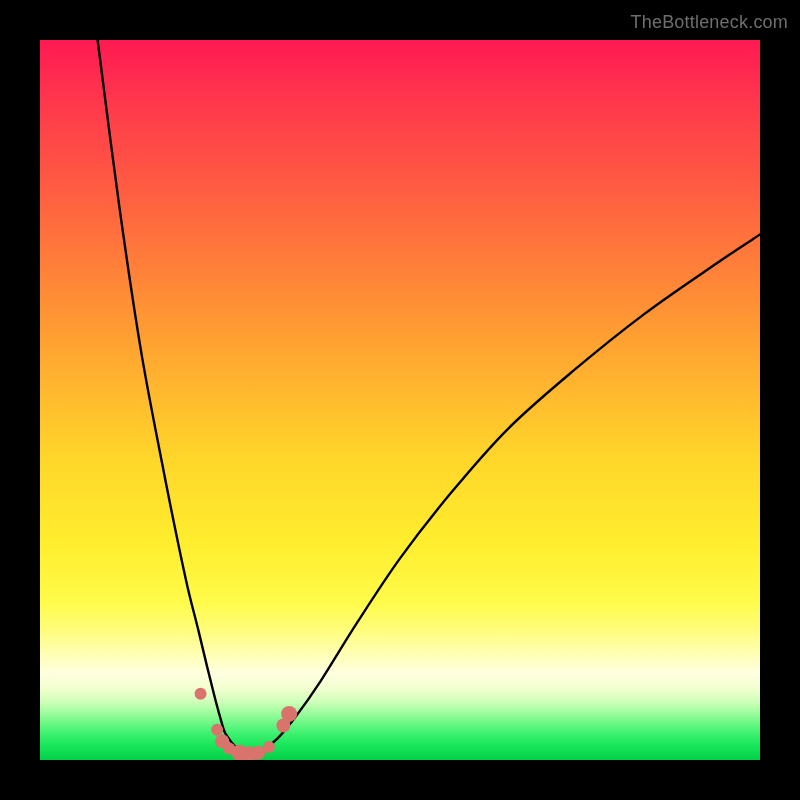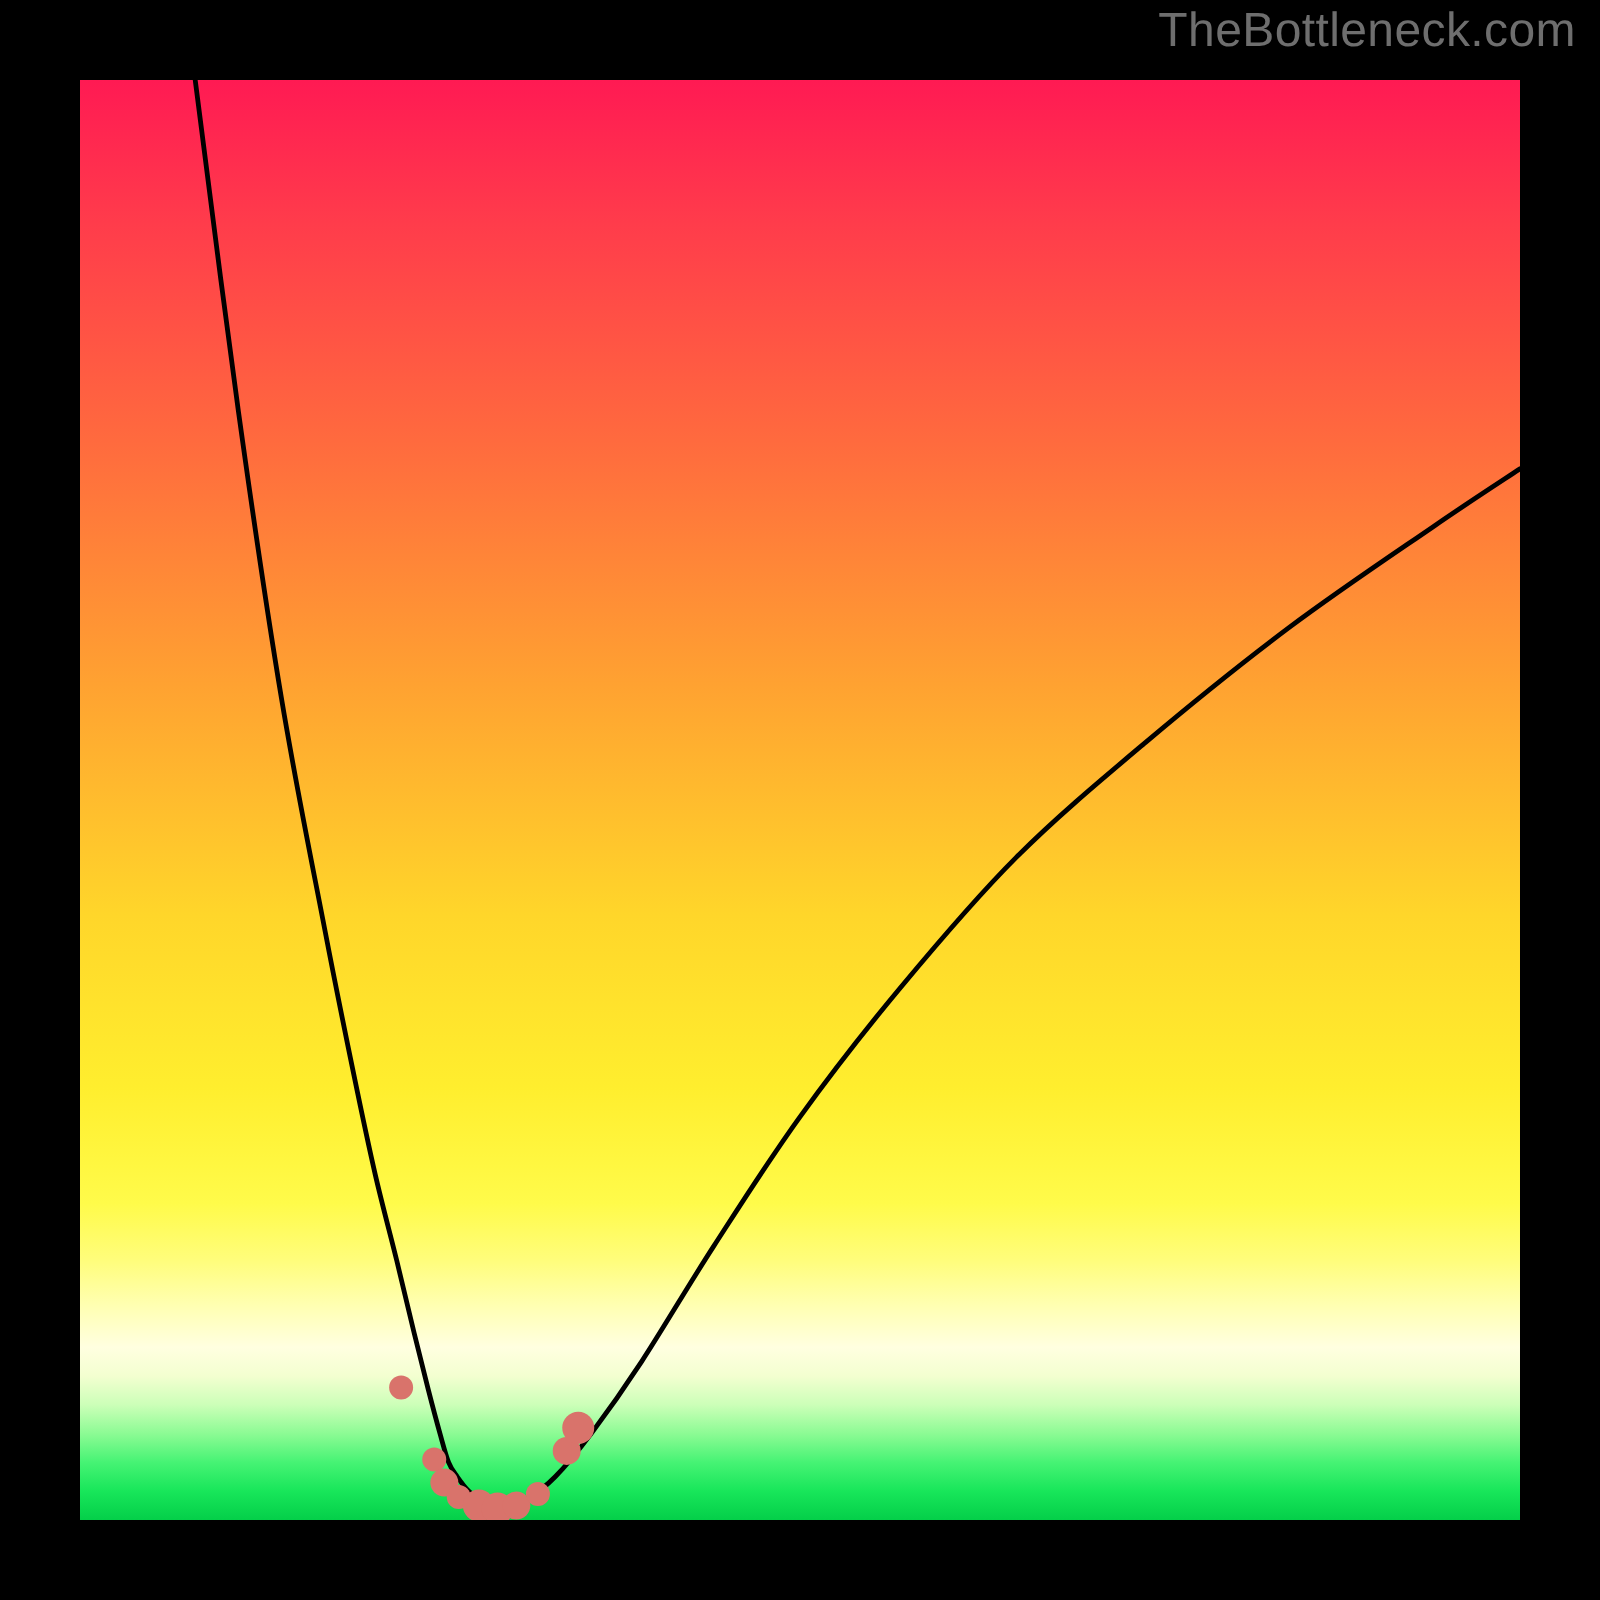--- a/index.html
+++ b/index.html
@@ -47,24 +47,24 @@
       #18e65a 98%,
       #04cf49 100%
     );
   }
   .svg-layer {
     position: absolute;
     left: 0; top: 0; width: 100%; height: 100%;
   }
   .watermark {
     position: absolute;
-    top: 2px;
+    top: 12px;
     right: 12px;
     color: #6e6e6e;
-    font-size: 24px;
+    font-size: 18px;
     letter-spacing: 0.2px;
     font-weight: 500;
     text-align: right;
   }
 </style>
 </head>
 <body>
 
 <div class="frame">
 

